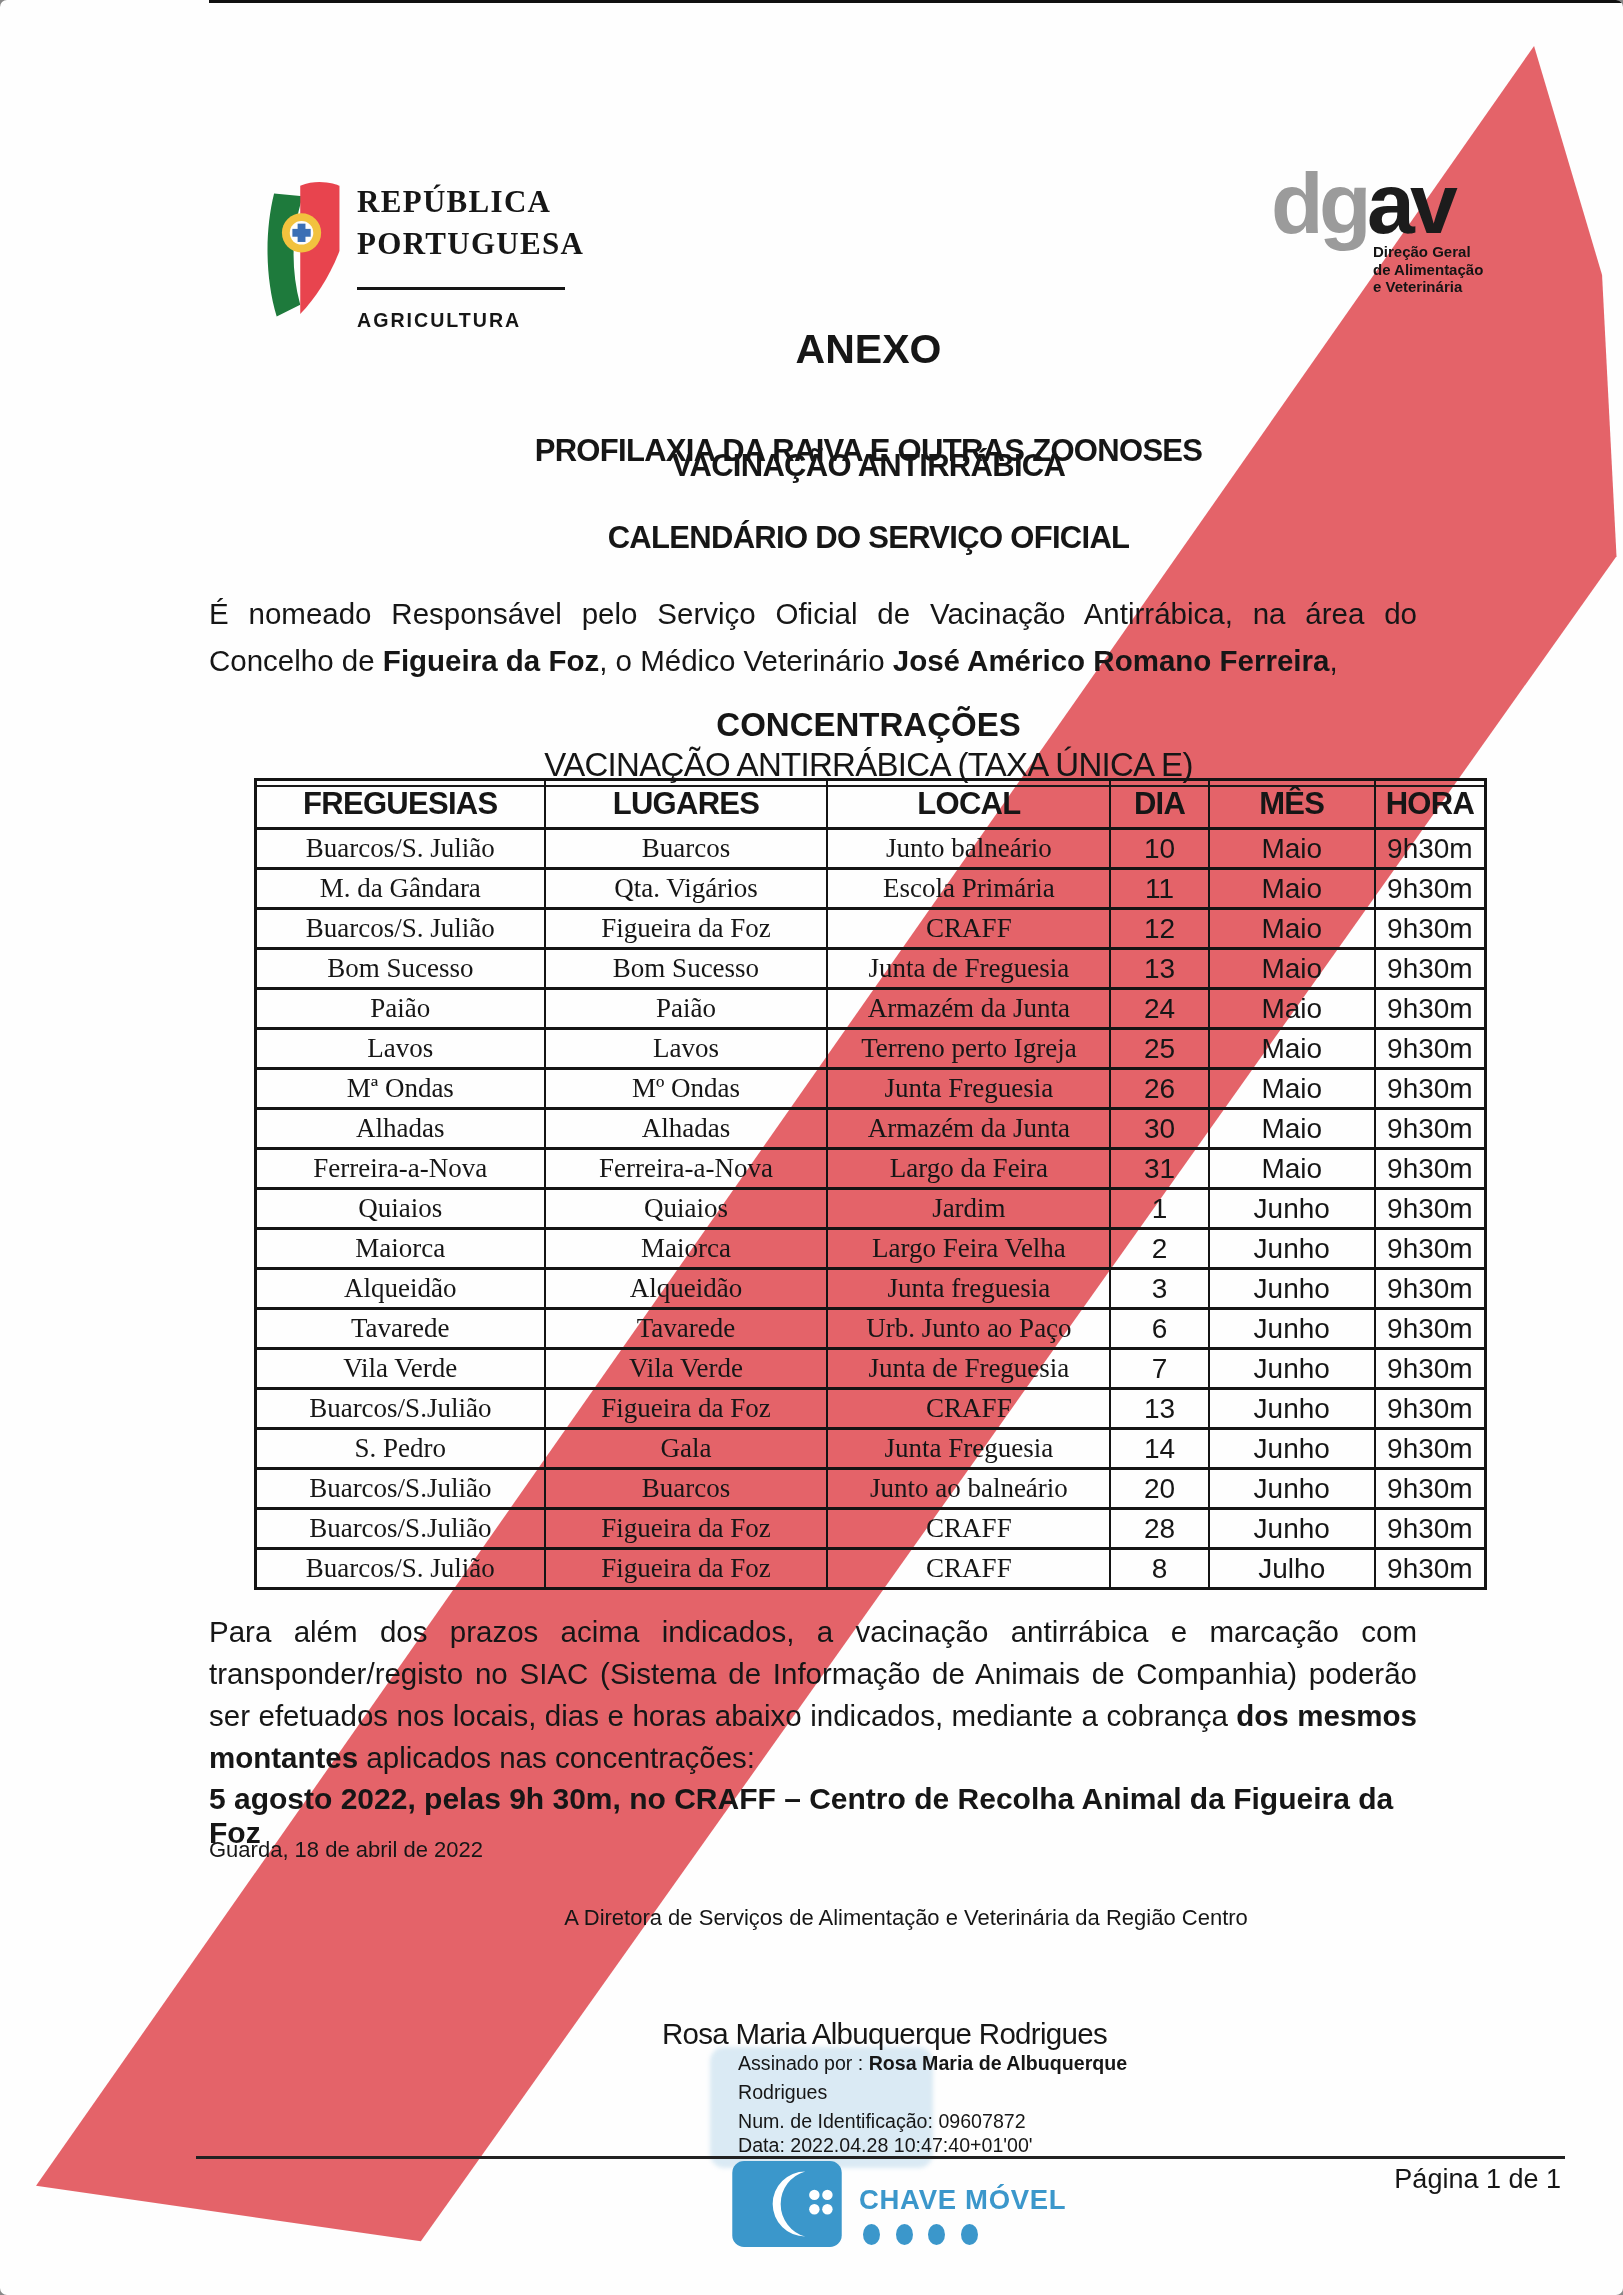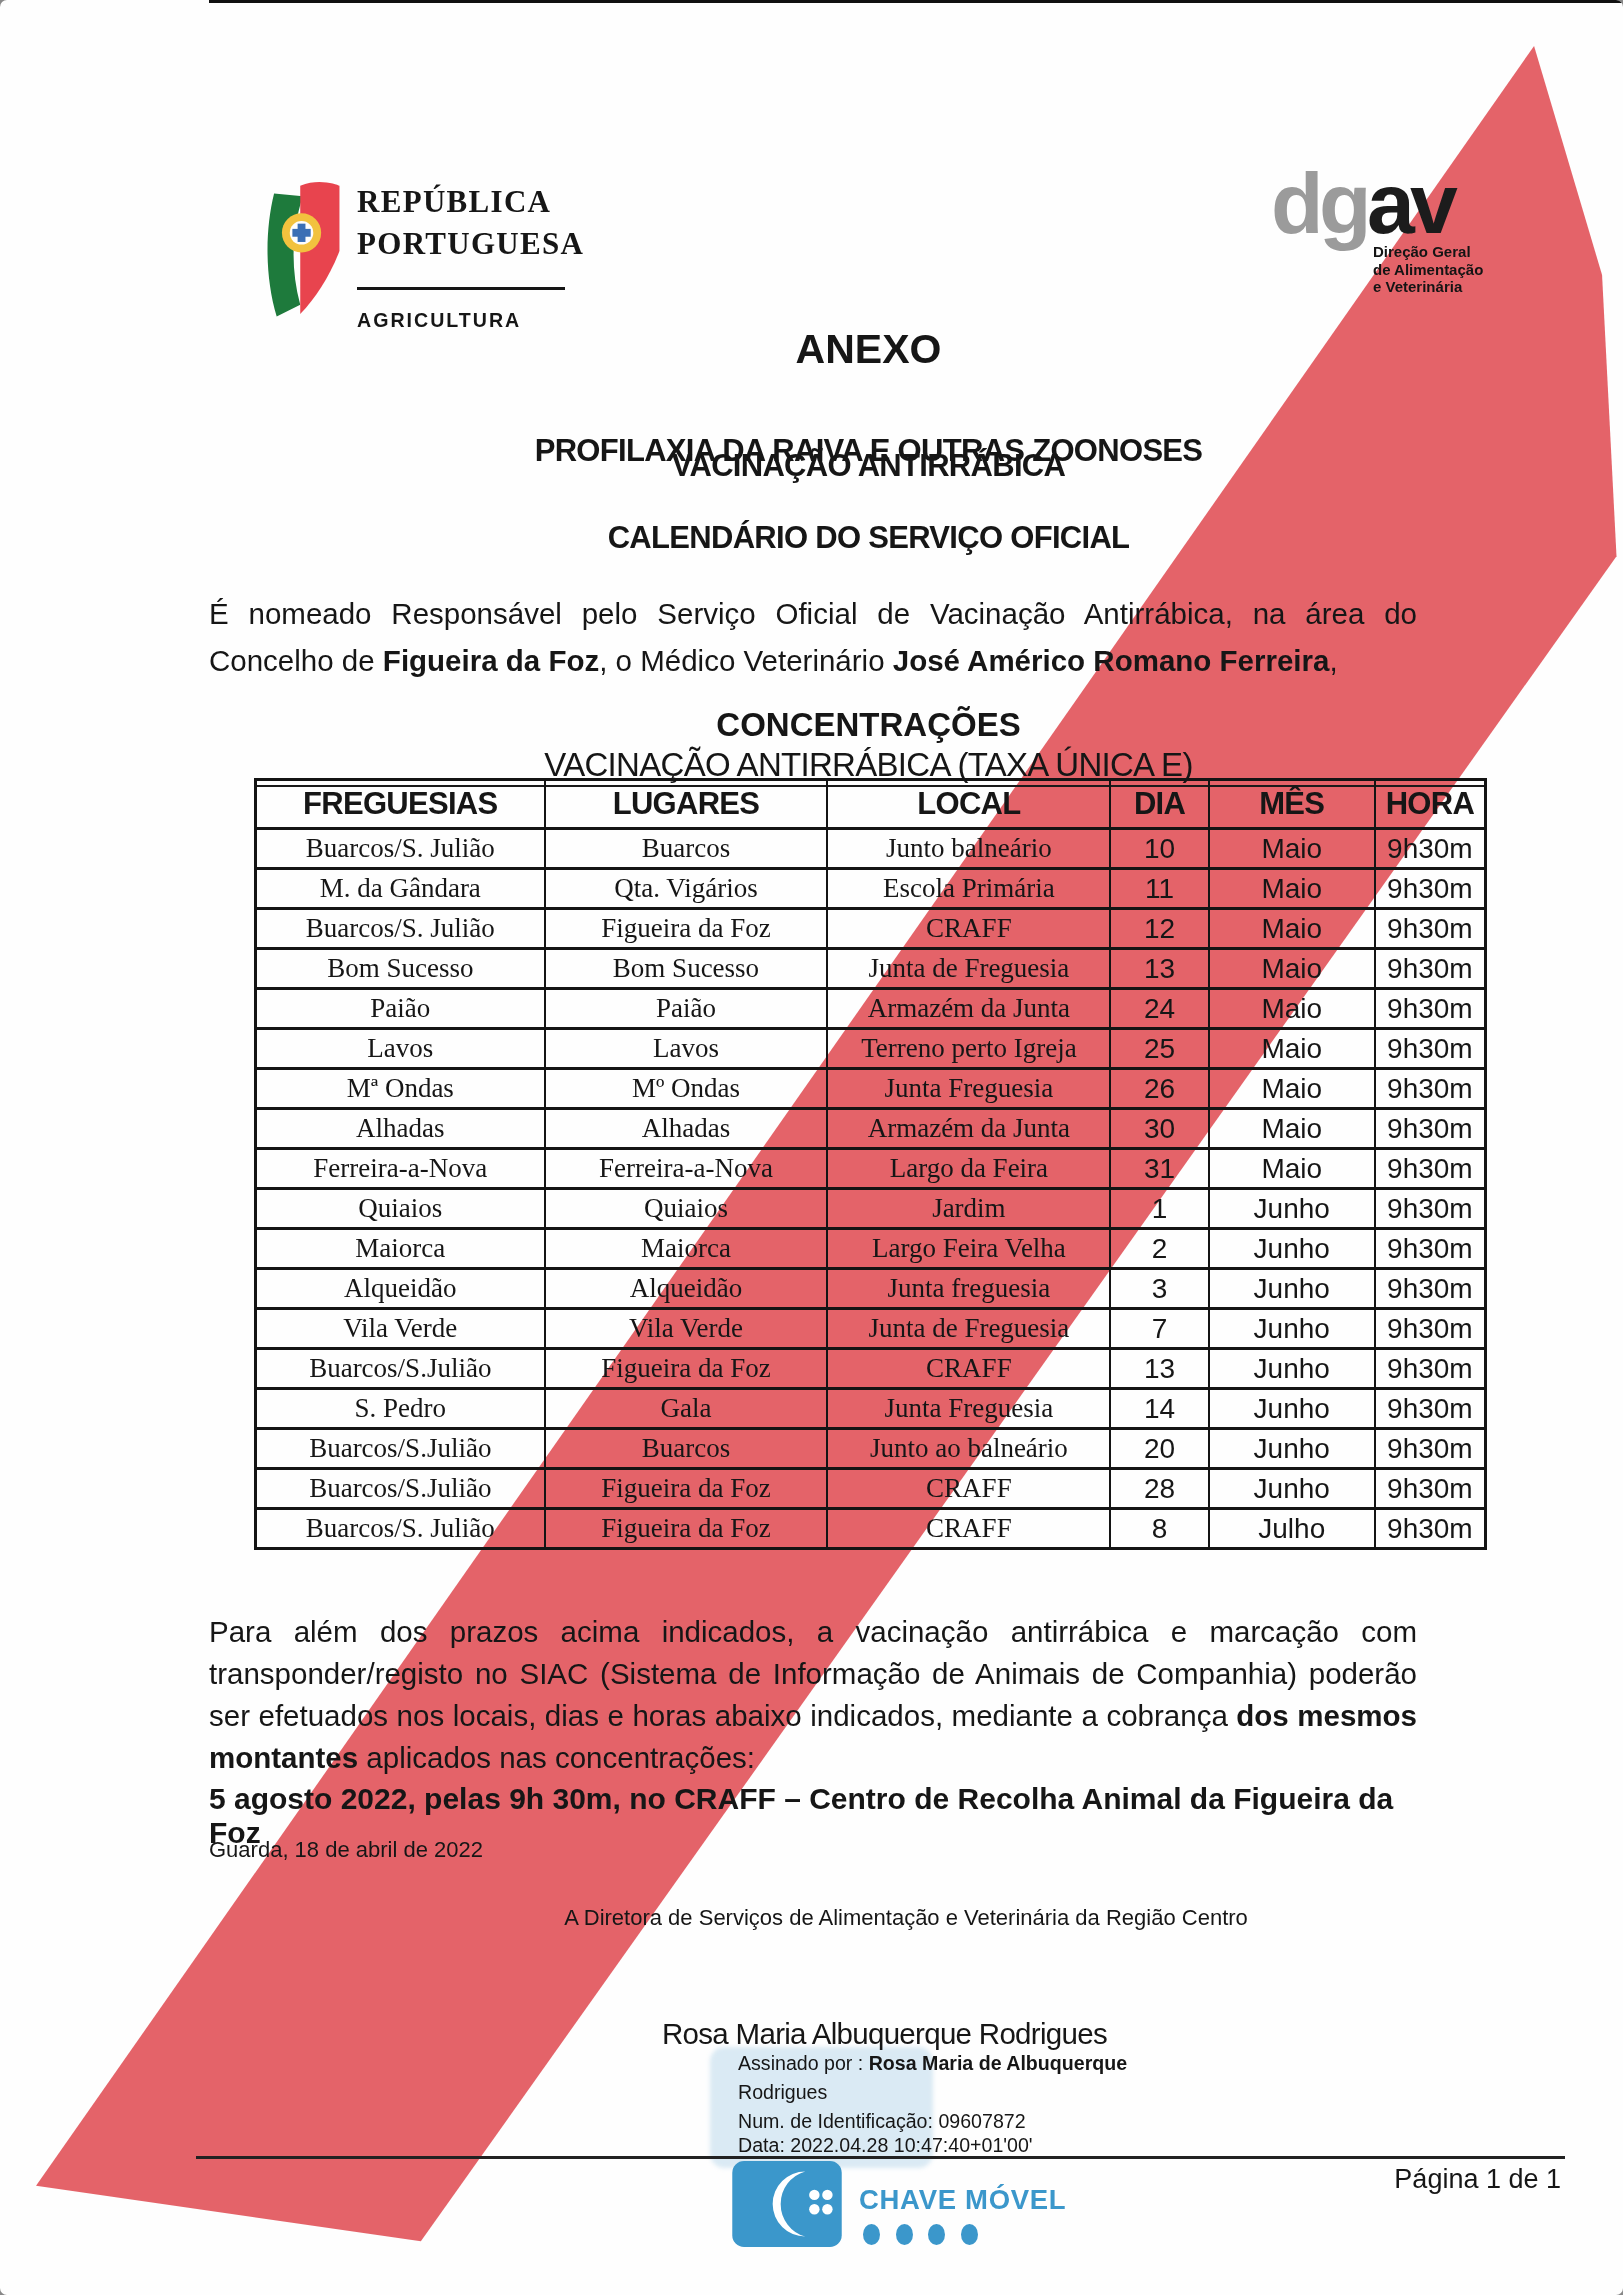--- a/index.html
+++ b/index.html
@@ -226,20 +226,28 @@
           </tr>
           <tr>
             <td class="serif">Alqueidão</td>
             <td class="serif">Alqueidão</td>
             <td class="serif">Junta freguesia</td>
             <td class="sans">3</td>
             <td class="sans">Junho</td>
             <td class="sans">9h30m</td>
           </tr>
           <tr>
+            <td class="serif">Tavarede</td>
+            <td class="serif">Tavarede</td>
+            <td class="serif">Urb. Junto ao Paço</td>
+            <td class="sans">6</td>
+            <td class="sans">Junho</td>
+            <td class="sans">9h30m</td>
+          </tr>
+          <tr>
             <td class="serif">Vila Verde</td>
             <td class="serif">Vila Verde</td>
             <td class="serif">Junta de Freguesia</td>
             <td class="sans">7</td>
             <td class="sans">Junho</td>
             <td class="sans">9h30m</td>
           </tr>
           <tr>
             <td class="serif">Buarcos/S.Julião</td>
             <td class="serif">Figueira da Foz</td>

